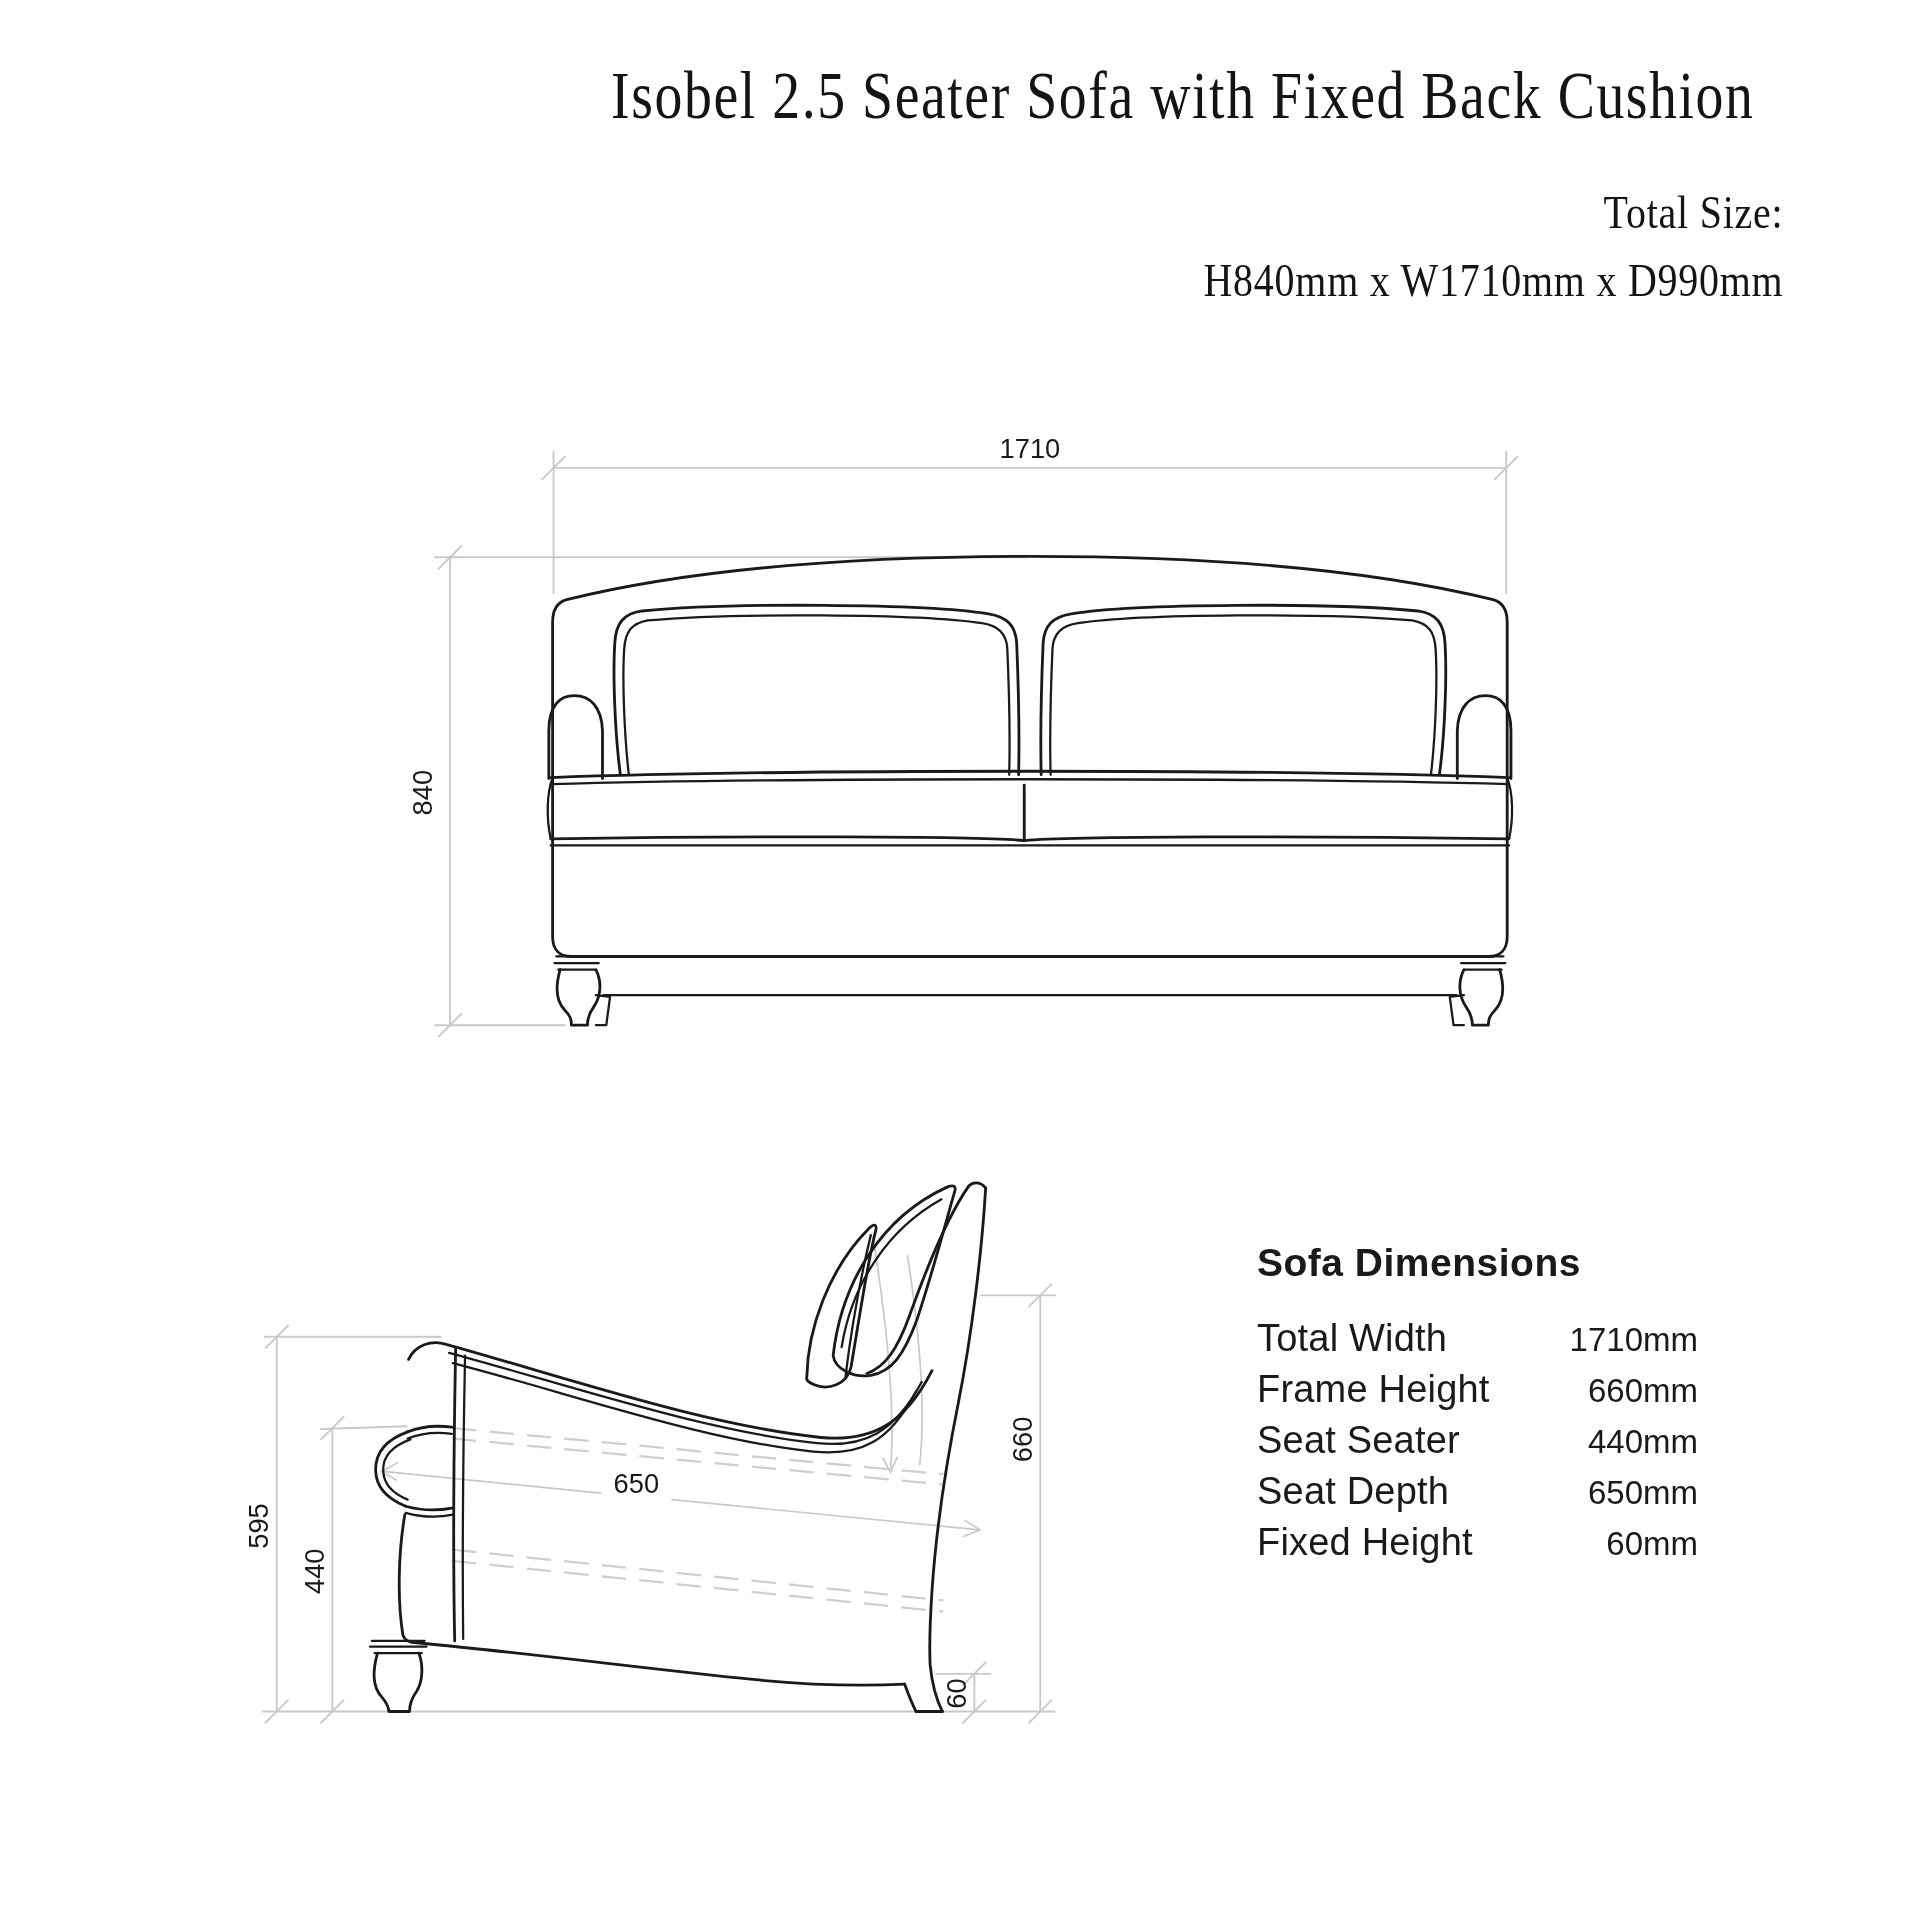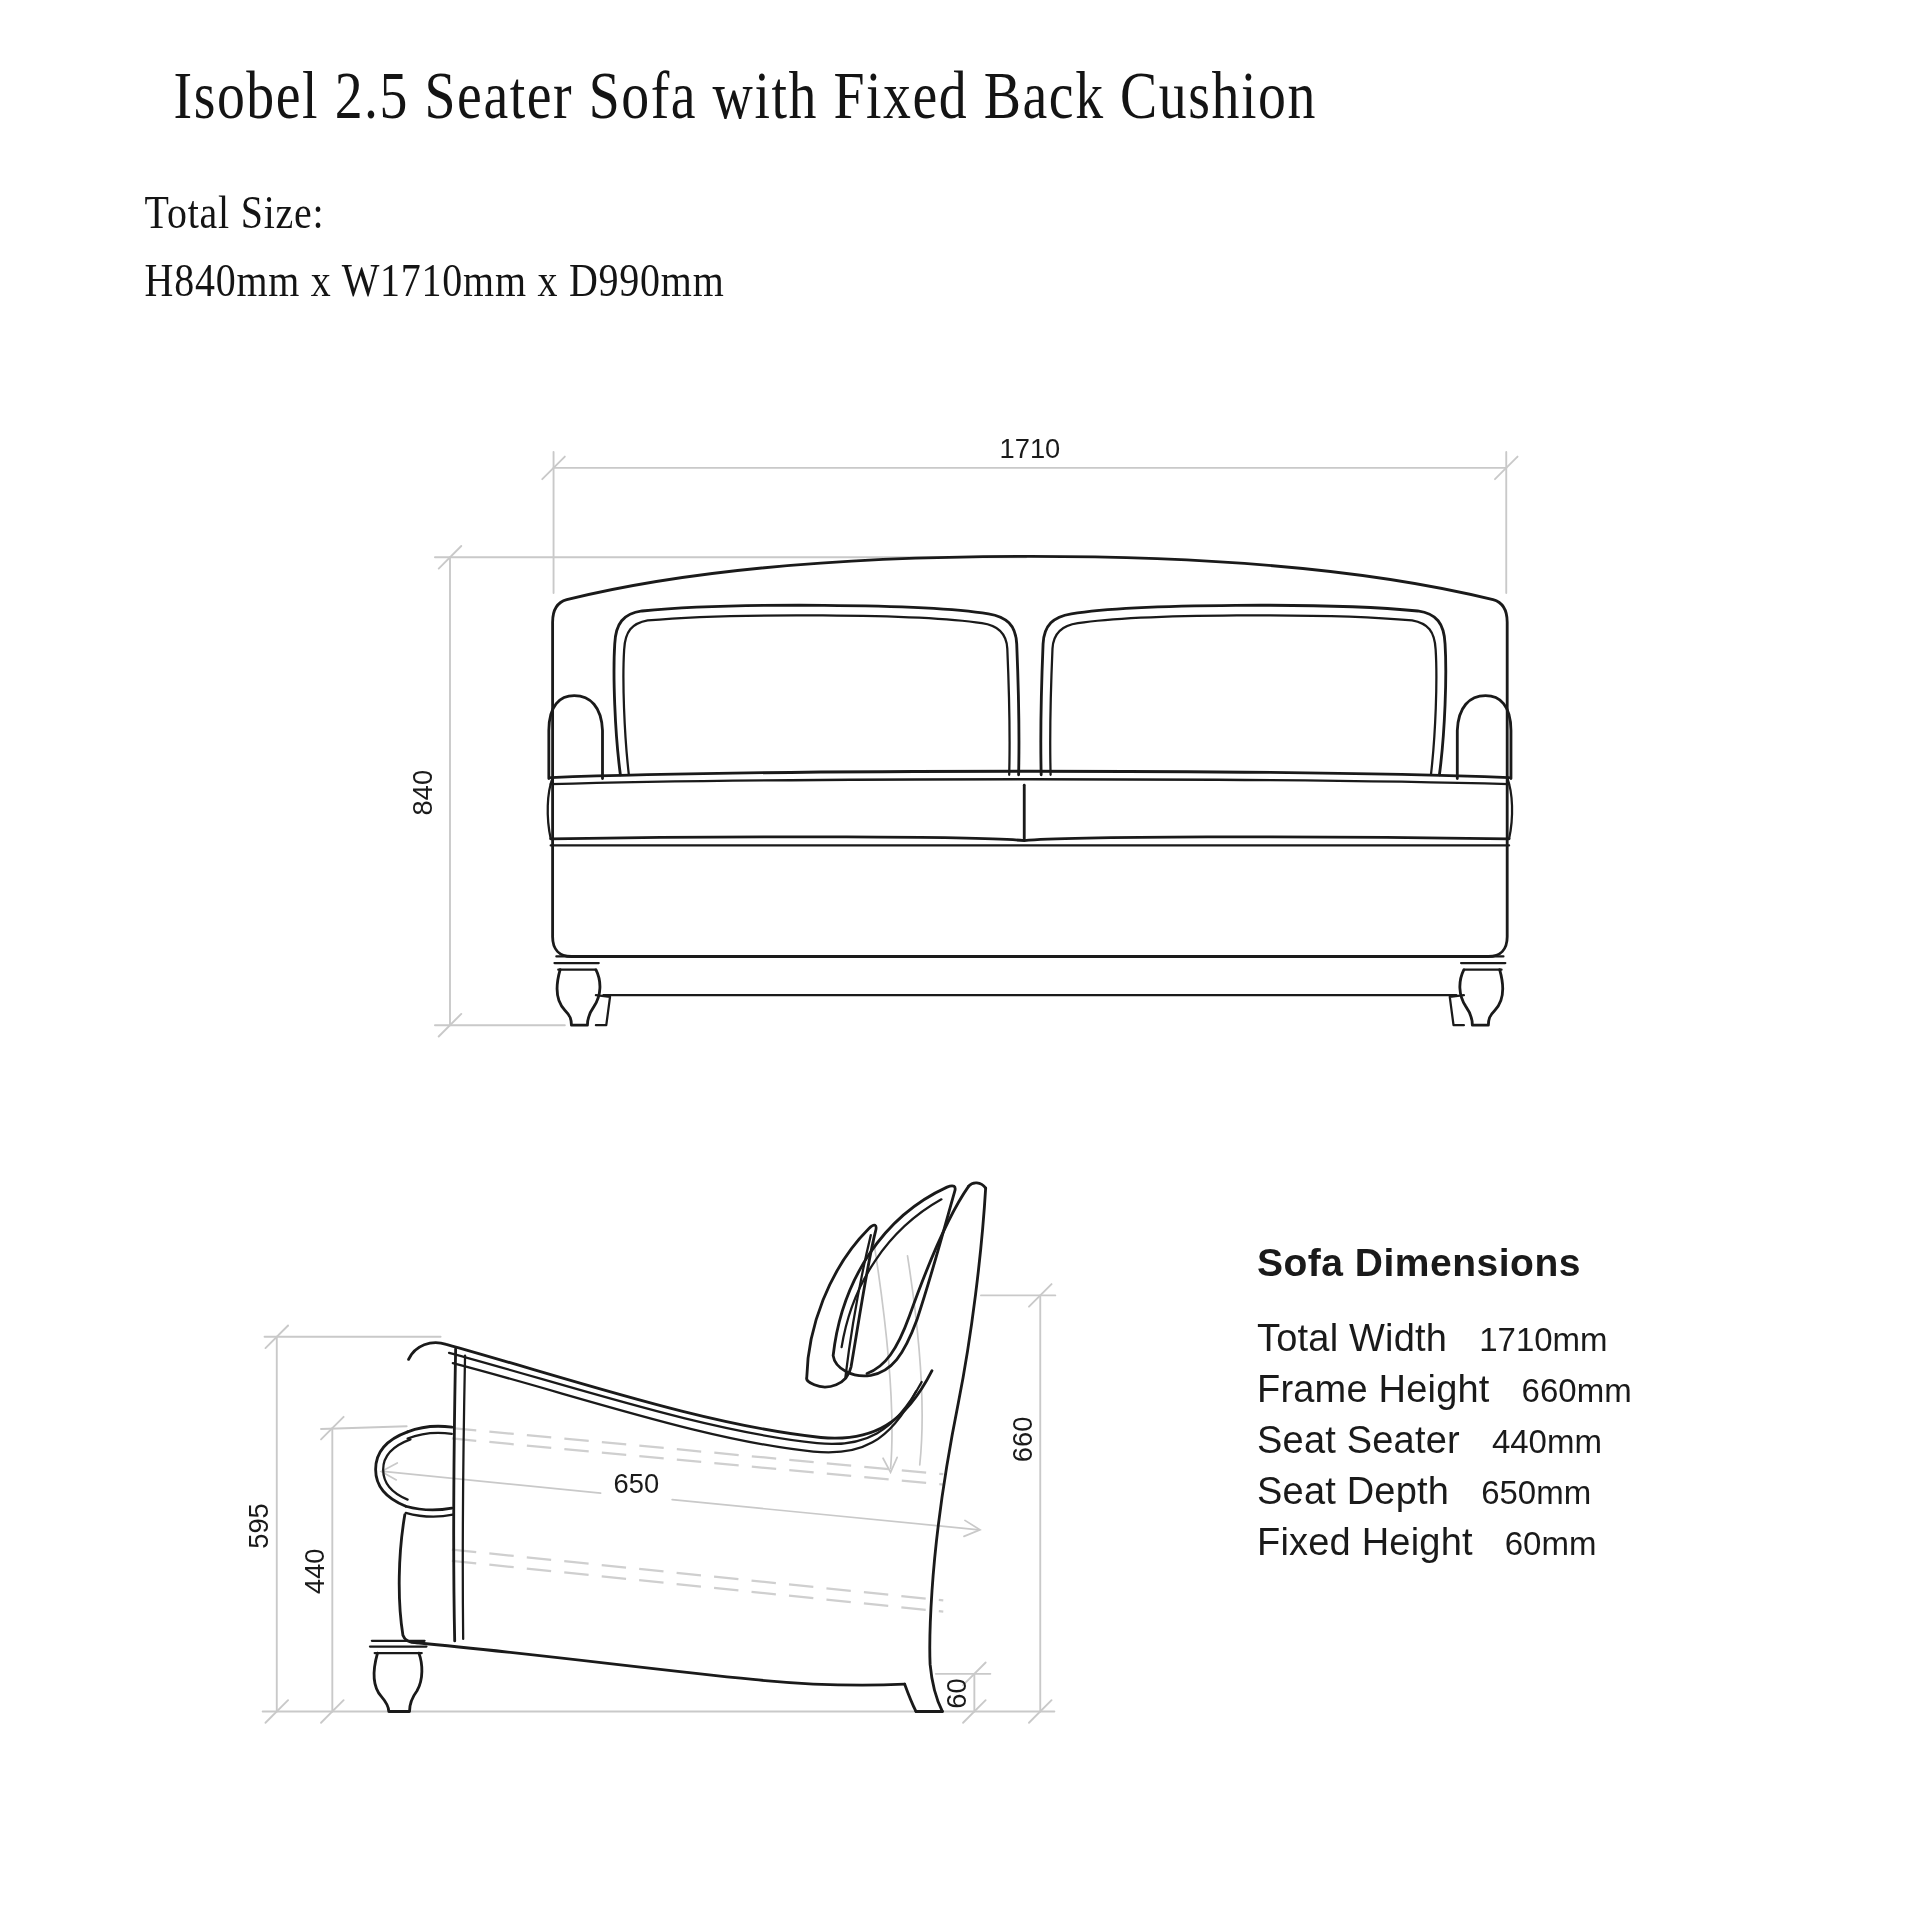--- a/index.html
+++ b/index.html
@@ -1,40 +1,40 @@
 <!DOCTYPE html>
 <html style="font-size:15px"><head>
 <meta charset="utf-8">
 <style>
   html,body{margin:0;padding:0;}
   body{
     width:1928px;height:1928px;position:relative;background:#ffffff;
     font-family:"Liberation Sans",sans-serif;color:#1a1a1a;overflow:hidden;
   }
-  .header{position:absolute;top:56px;left:0;right:0;text-align:left;}
+  .header{position:absolute;top:56px;left:0;right:0;text-align:right;}
   .page-title{
     font-family:"Liberation Serif",serif;font-weight:400;font-size:68px;
     letter-spacing:1.9px;margin:0;transform:scaleX(0.82);transform-origin:center;
     white-space:nowrap;color:#141414;
   }
   .subtitle{
     margin-top:43px;font-family:"Liberation Serif",serif;font-weight:400;
     font-size:47px;line-height:68px;letter-spacing:0.9px;
     transform:scaleX(0.85);transform-origin:center;color:#141414;
   }
   .drawing-svg{position:absolute;left:0;top:0;width:1928px;height:1928px;}
   .sofa-line{stroke:#1a1a1a;fill:none;stroke-width:3;stroke-linecap:round;stroke-linejoin:round;}
   .sofa-line-thin{stroke:#1a1a1a;fill:none;stroke-width:2.4;stroke-linecap:round;stroke-linejoin:round;}
   .dim-line{stroke:#c9c9c9;fill:none;stroke-width:2;stroke-linecap:round;}
   .dim-dashed{stroke:#cfcfcf;fill:none;stroke-width:2.4;stroke-dasharray:26 14;stroke-linecap:butt;}
   .dim-guide{stroke:#c9c9c9;fill:none;stroke-width:1.8;stroke-linecap:round;}
   .dim-label{font-family:"Liberation Sans",sans-serif;font-size:29px;fill:#1a1a1a;}
   .dims-table{position:absolute;left:1257px;top:1241px;width:441px;}
   .table-heading{font-size:39px;font-weight:700;margin:0 0 32px 0;letter-spacing:0.5px;}
-  .trow{display:flex;align-items:baseline;height:51px;gap:32px;}
+  .trow{display:flex;justify-content:space-between;align-items:baseline;height:51px;gap:32px;}
   .tlabel{font-size:38px;letter-spacing:0.2px;}
   .tvalue{font-size:33px;text-align:right;}
 </style>
 </head>
 <body>
 
 <div class="header">
   <h1 class="page-title">Isobel 2.5 Seater Sofa with Fixed Back Cushion</h1>
   <div class="subtitle">
     <div>Total Size:</div>

